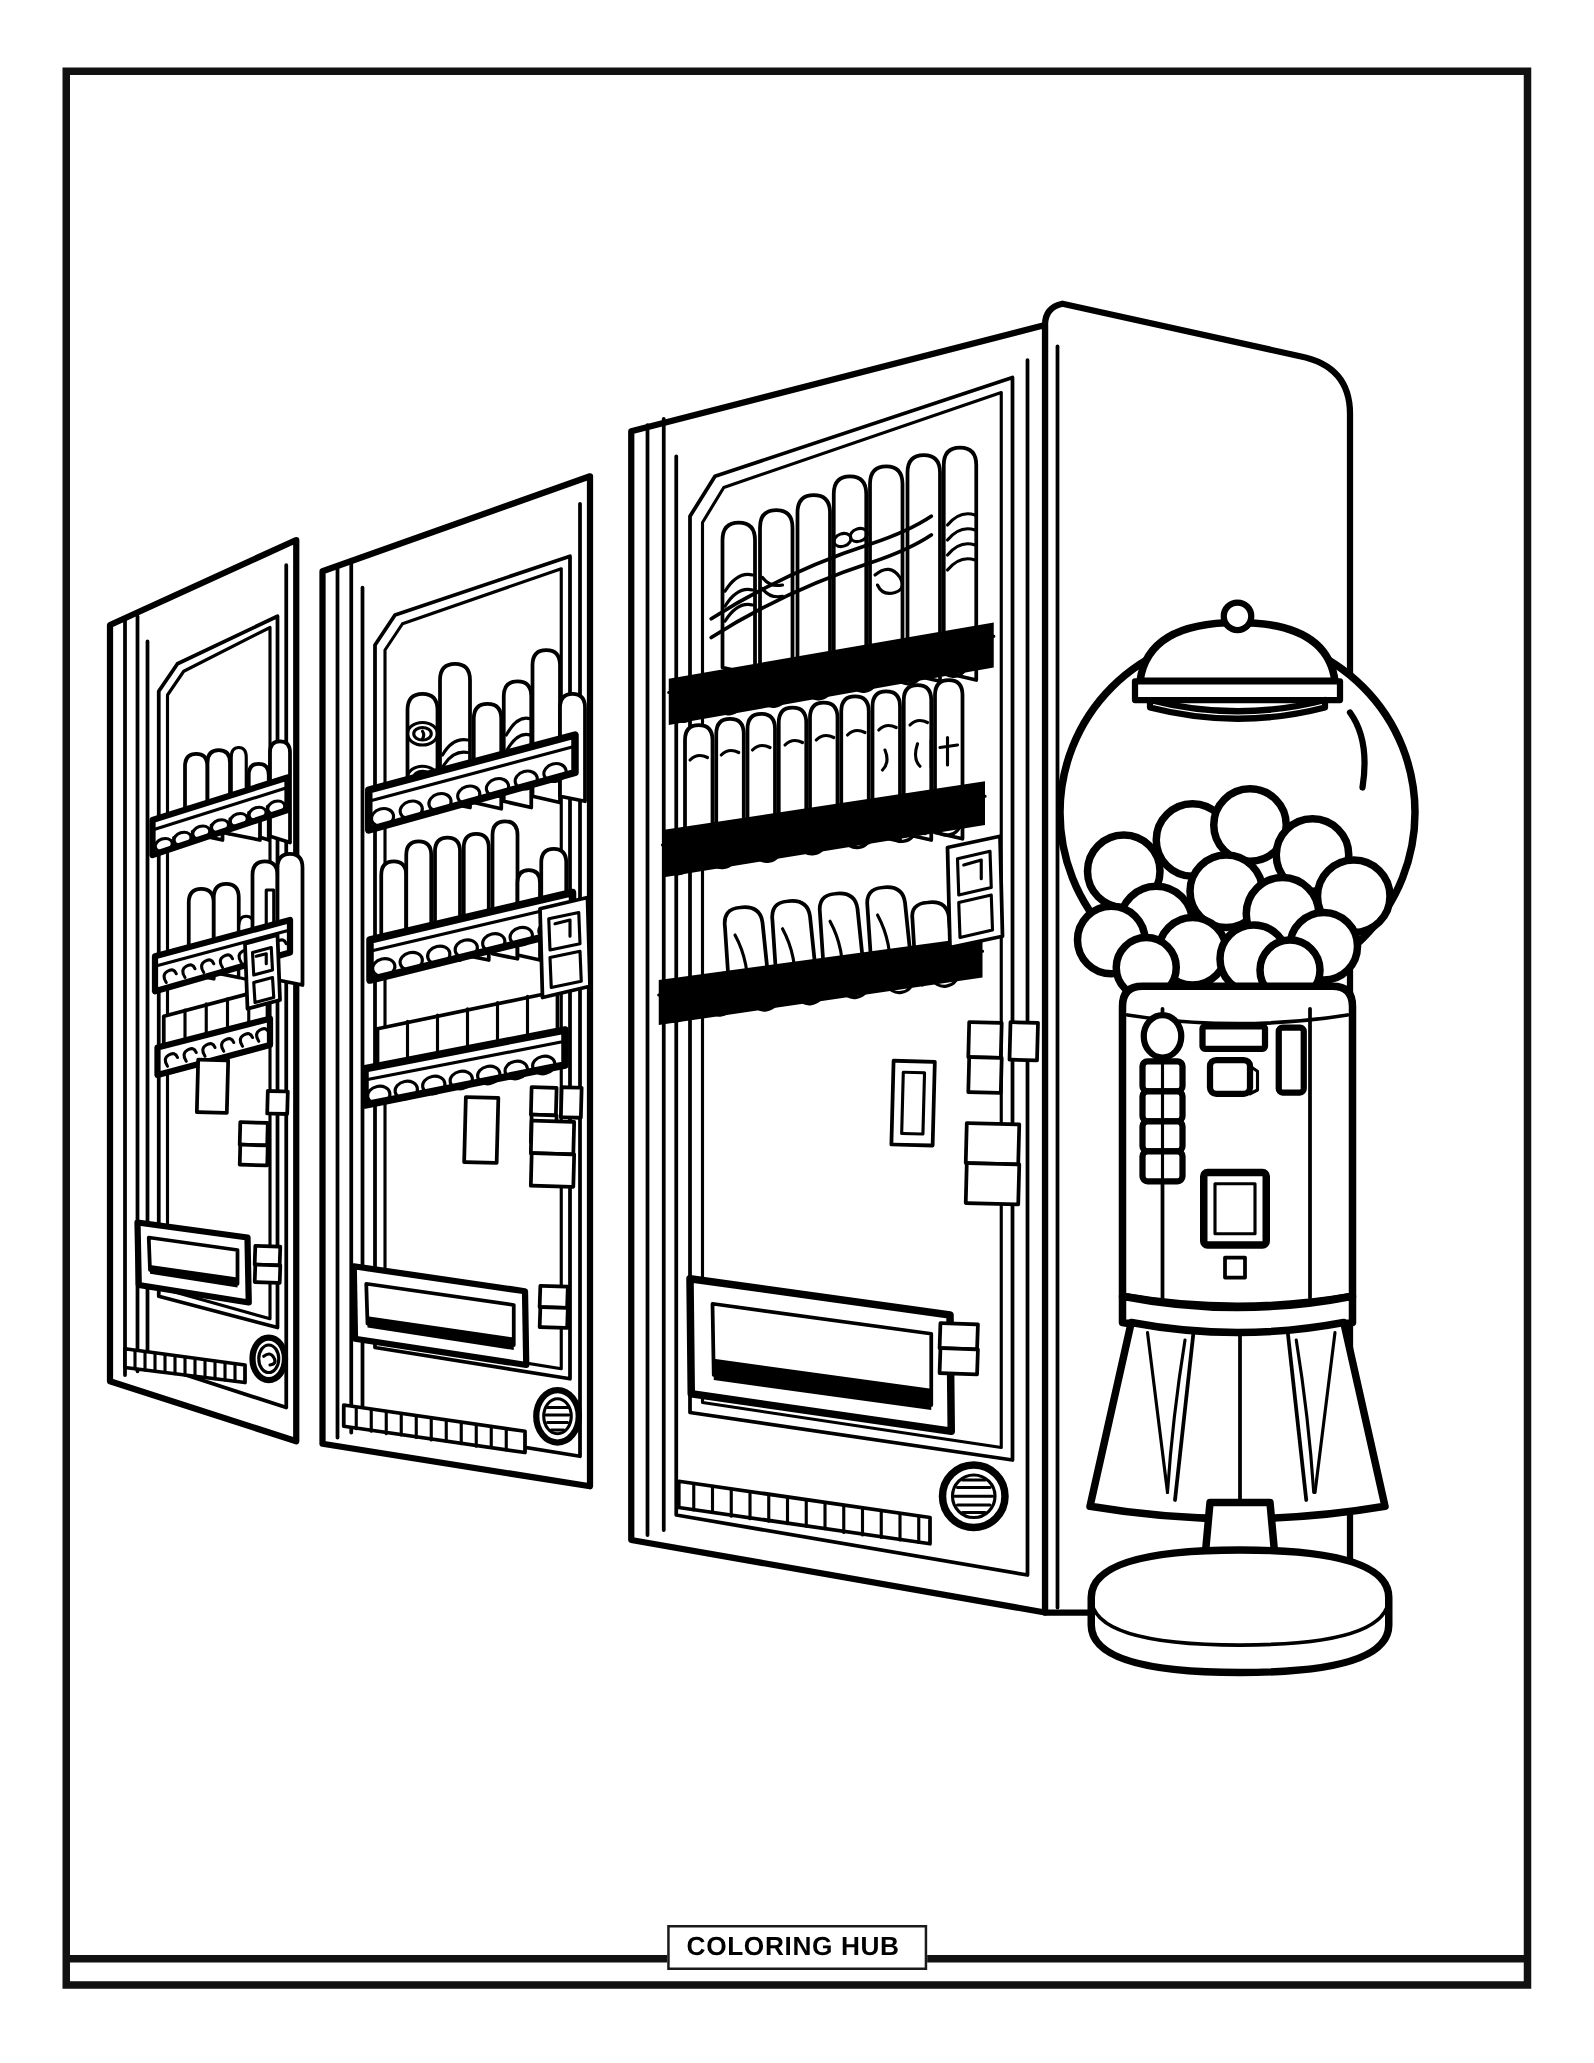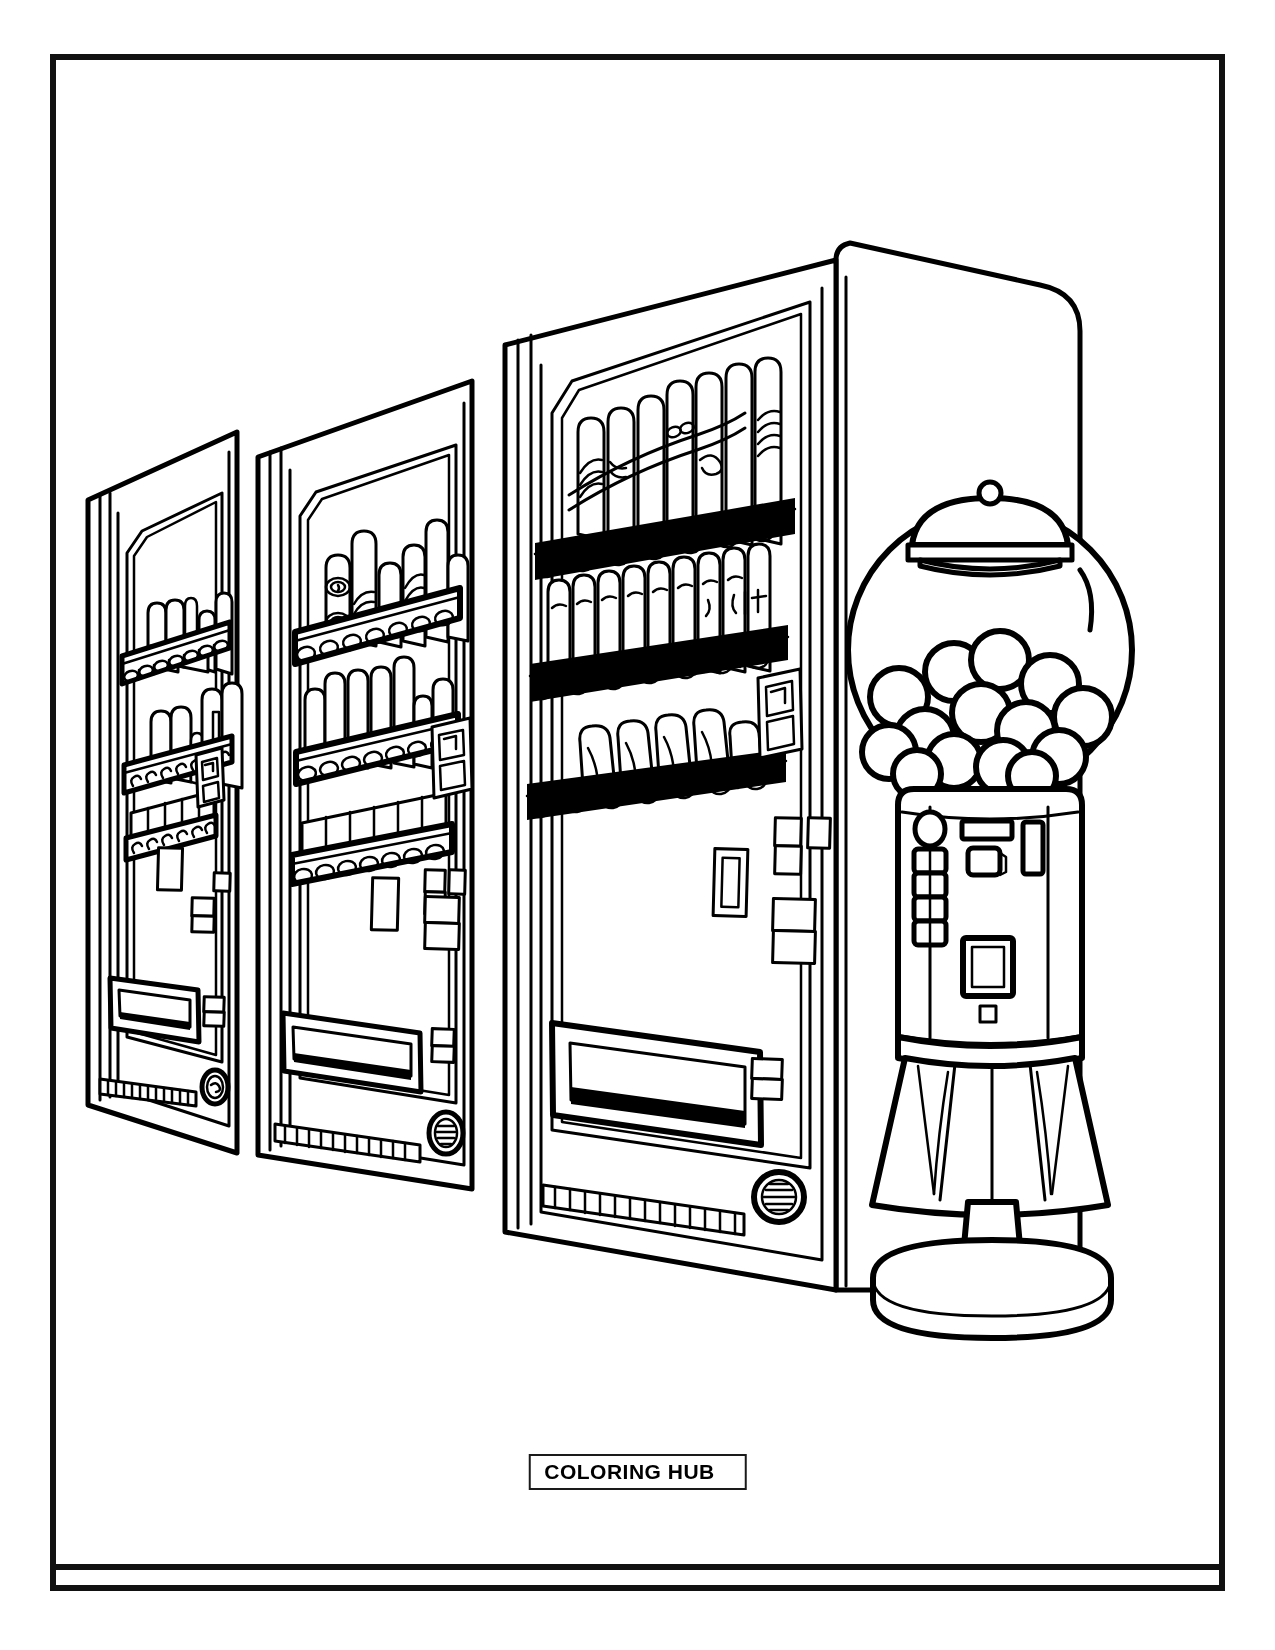--- a/index.html
+++ b/index.html
@@ -23,25 +23,25 @@
   }
   #artboard {
     position: absolute;
     left: 0; top: 0;
     width: 1275px;
     height: 1650px;
   }
   .footer-badge {
     position: absolute;
     left: 50%;
-    top: 1454px;
+    top: 1540px;
     transform: translateX(-50%);
     background: #ffffff;
     border: 2px solid #1a1a1a;
-    padding: 5px 30px 6px 14px;
+    padding: 5px 20px 6px 14px;
     z-index: 5;
     line-height: 1;
   }
   .footer-badge span {
     font-family: "Liberation Sans", sans-serif;
     font-weight: bold;
     font-size: 21px;
     letter-spacing: 0.5px;
     color: #000000;
     white-space: nowrap;

